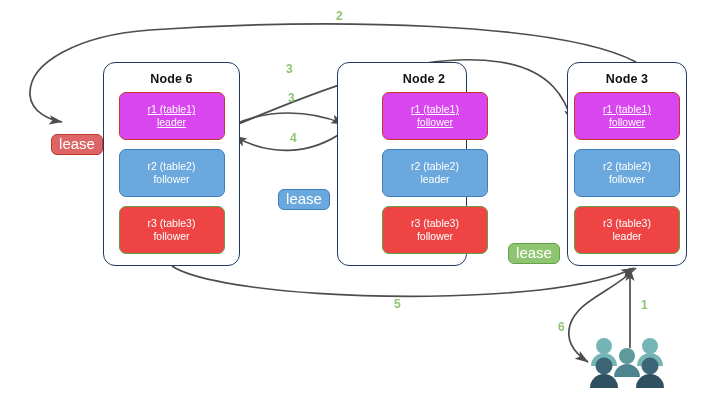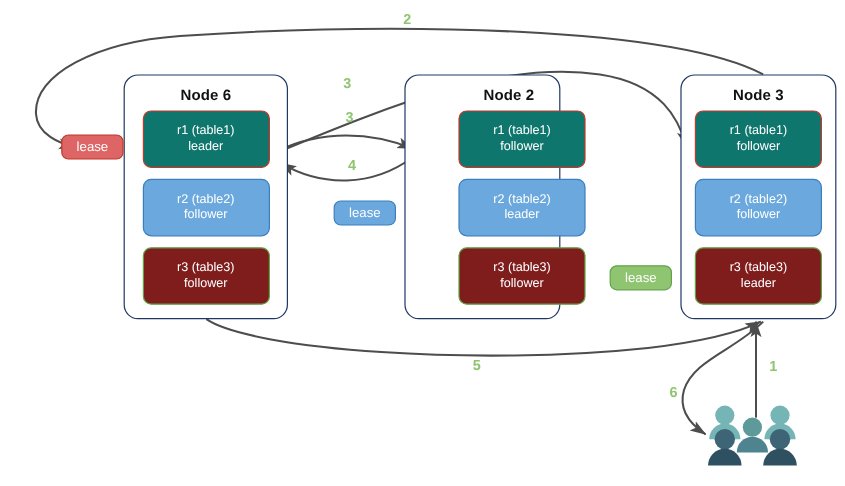--- a/index.html
+++ b/index.html
@@ -51,42 +51,44 @@
     flex-direction: column;
     align-items: center;
     justify-content: center;
     color: #ffffff;
     font-size: 10.5px;
     line-height: 13px;
     text-align: center;
   }
   .replica .ln { display: block; }
   .rep-red {
-    background: #0f766e;
+    background: #d946ef;
     border: 1.6px solid #c0392b;
+    text-decoration: underline;
   }
   .rep-blue {
     background: #6aa8dd;
     border: 1.6px solid #3c7fbf;
     align-items: center;
   }
   .rep-green {
-    background: #7f1d1d;
+    background: #ef4444;
     border: 1.6px solid #63a348;
   }
   .lease {
     position: absolute;
     box-sizing: border-box;
     border-radius: 6px;
     display: flex;
-    align-items: center;
+    align-items: flex-start;
     justify-content: center;
     color: #ffffff;
-    font-size: 11px;
+    font-size: 15px;
     z-index: 4;
+    margin-top: 22px;
   }
   .lease-red {
     background: #dd6565;
     border: 1.6px solid #c0392b;
   }
   .lease-blue {
     background: #6aa8dd;
     border: 1.6px solid #3c7fbf;
   }
   .lease-green {
@@ -158,21 +160,21 @@
     <div class="replica rep-blue">
       <span class="ln">r2 (table2)</span>
       <span class="ln">leader</span>
     </div>
     <div class="replica rep-green">
       <span class="ln">r3 (table3)</span>
       <span class="ln">follower</span>
     </div>
   </div>
 
-  <div class="node-container" id="node-3" style="left:567px; top:62px; width:130px; height:204px;">
+  <div class="node-container" id="node-3" style="left:567px; top:62px; width:120px; height:204px;">
     <div class="node-title">Node 3</div>
     <div class="replica rep-red">
       <span class="ln">r1 (table1)</span>
       <span class="ln">follower</span>
     </div>
     <div class="replica rep-blue">
       <span class="ln">r2 (table2)</span>
       <span class="ln">follower</span>
     </div>
     <div class="replica rep-green">

